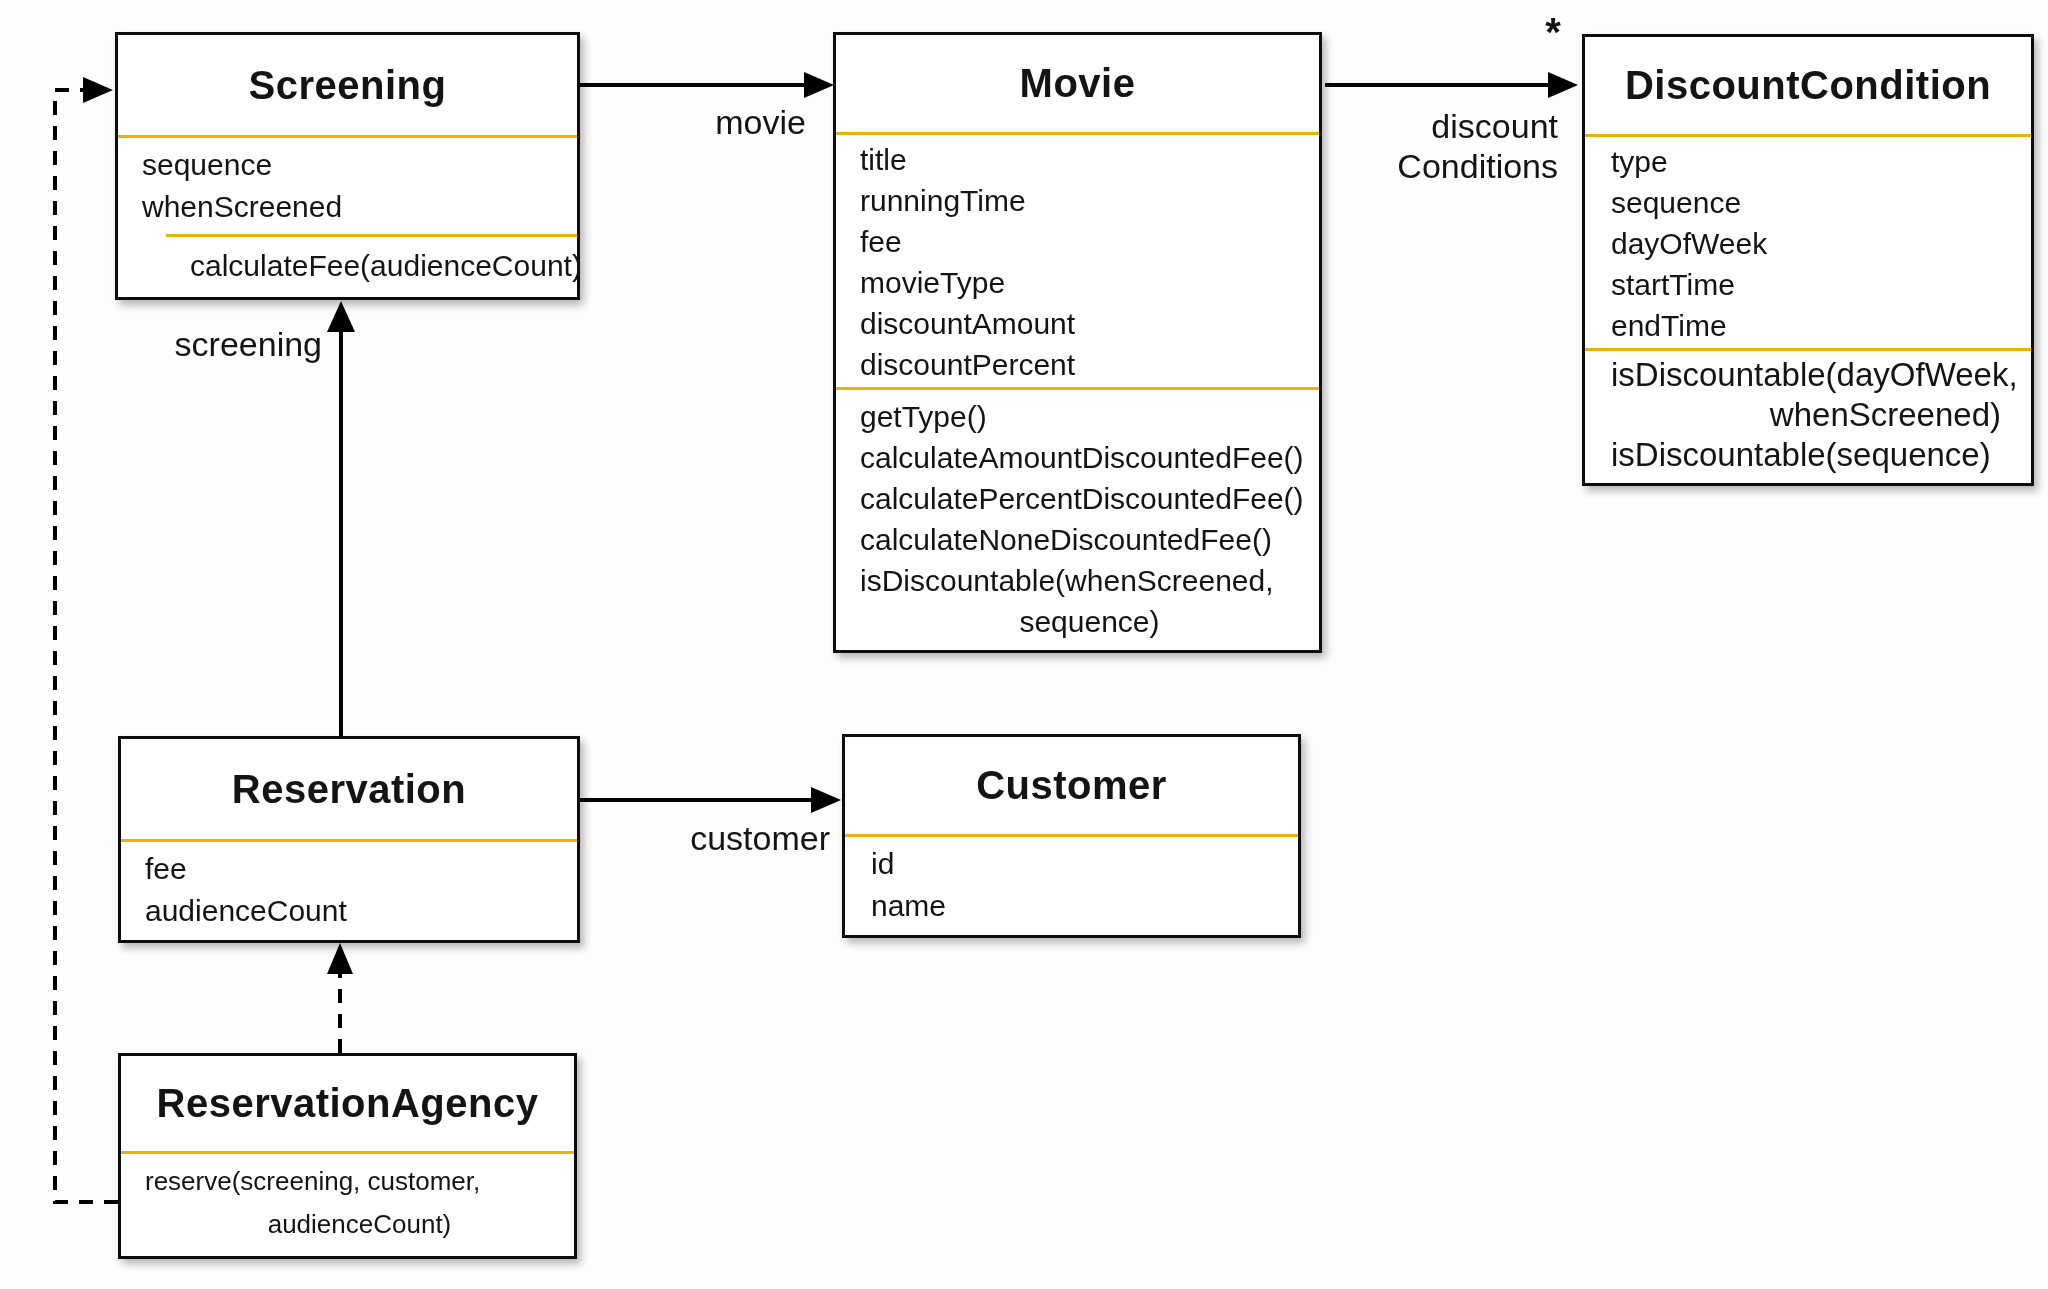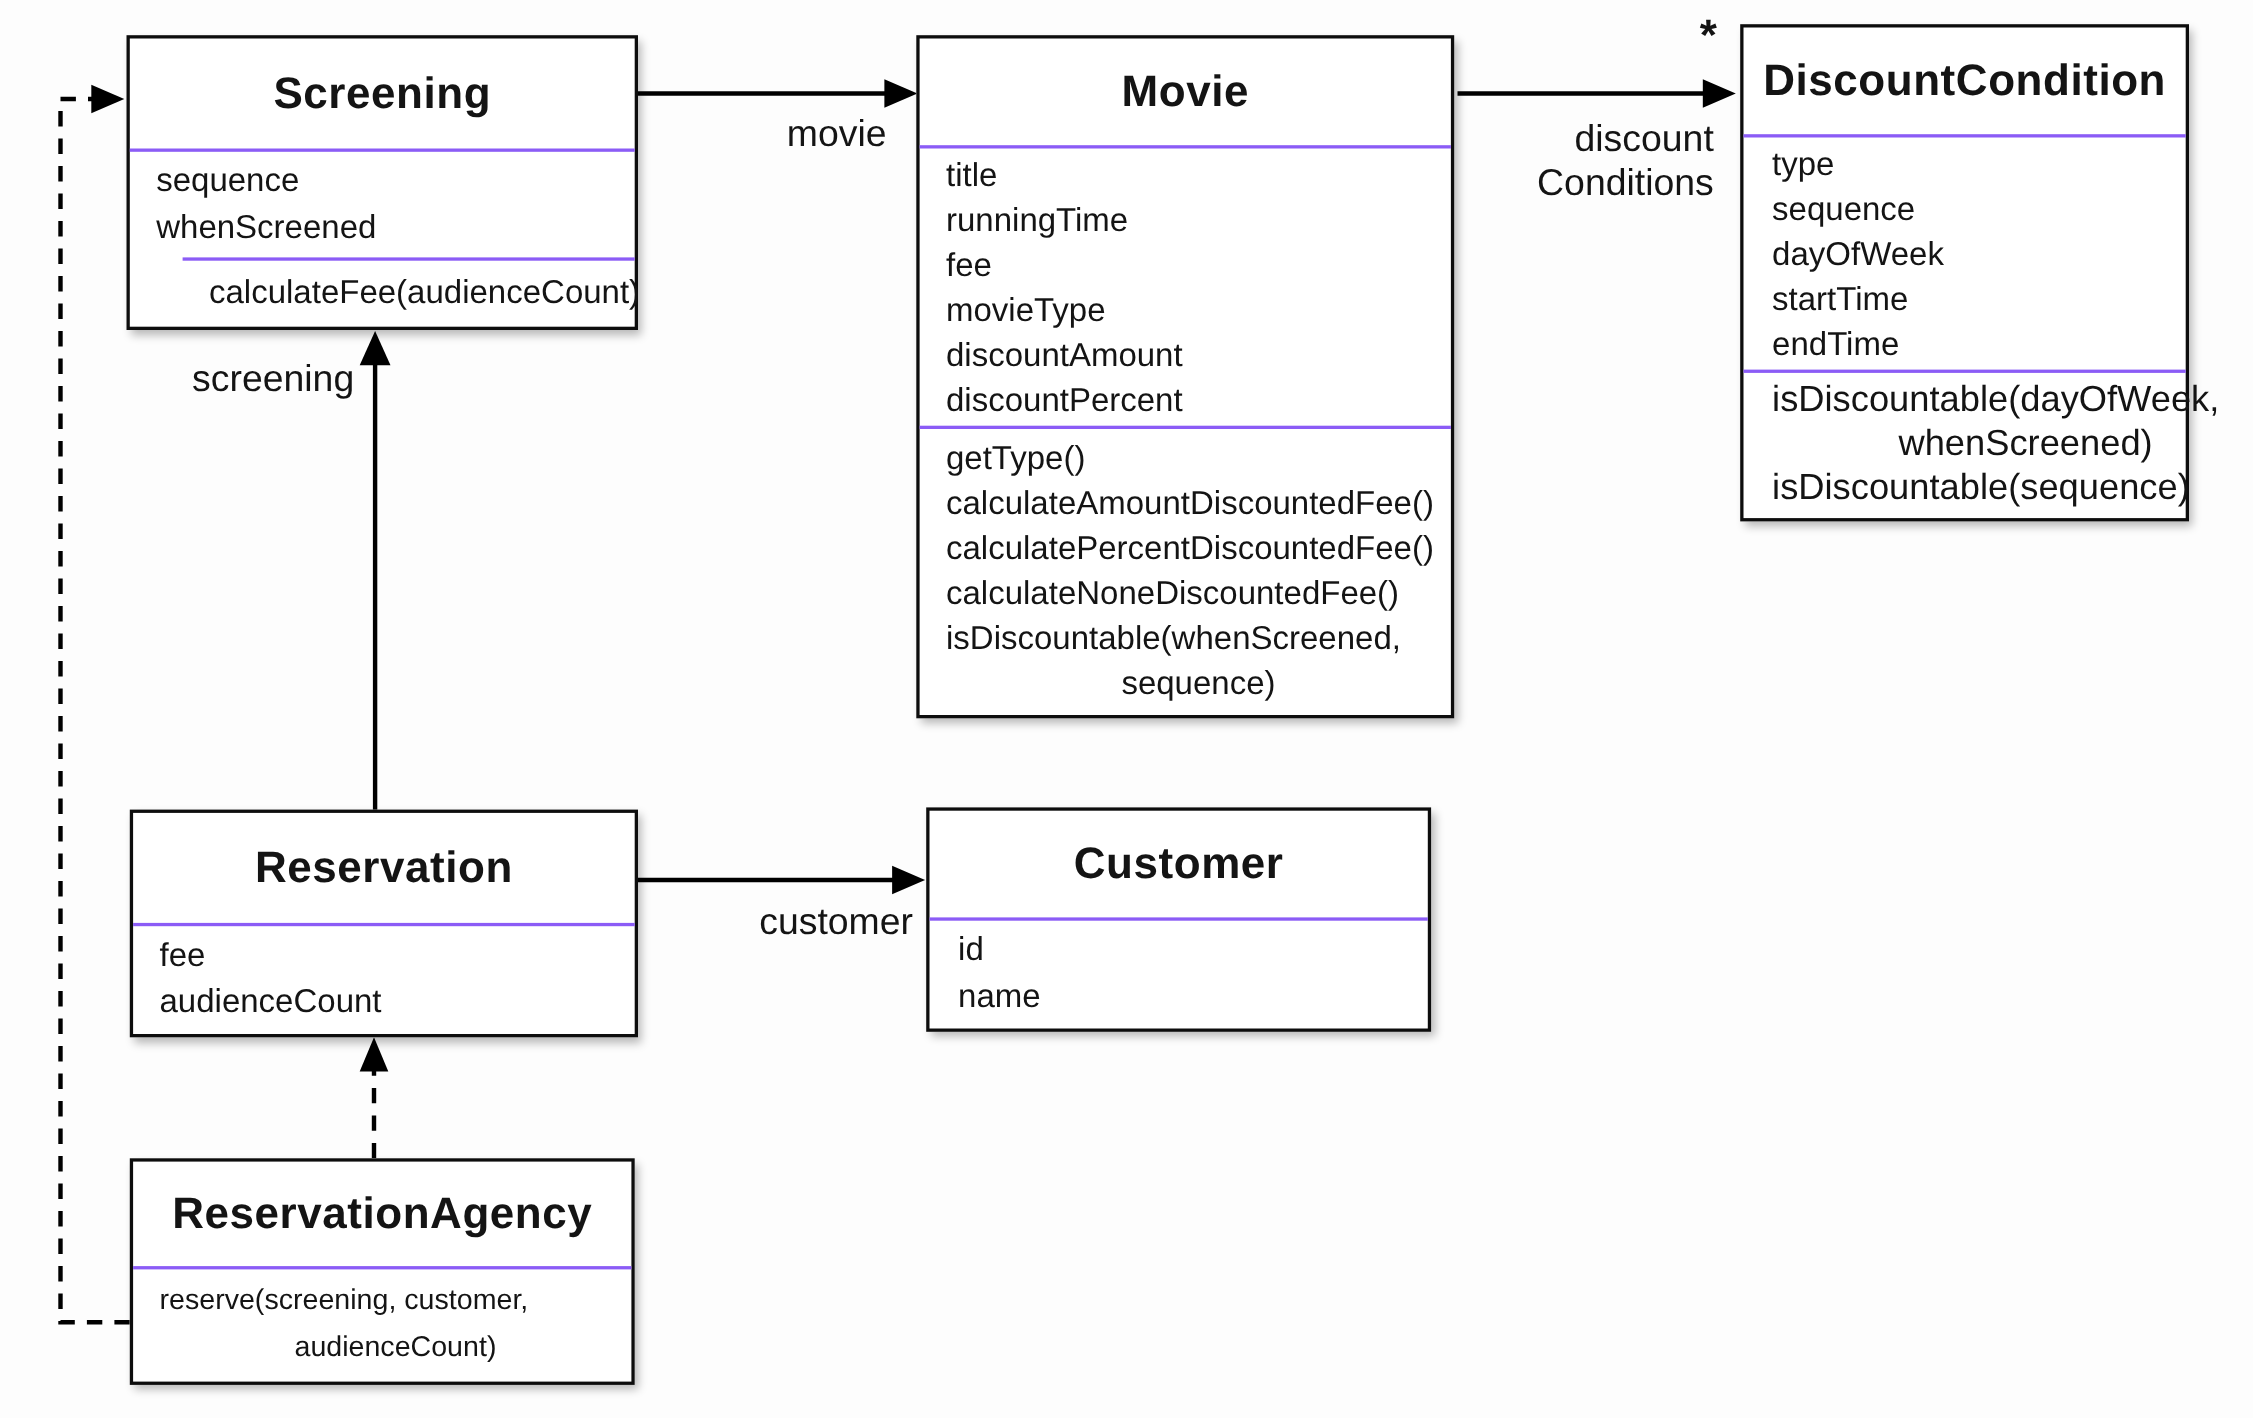--- a/index.html
+++ b/index.html
@@ -13,39 +13,39 @@
   .wires polygon{fill:#000;stroke:none;}
 
   .uml-class{
     position:absolute;background:#ffffff;border:3px solid #0d0d0d;
     box-shadow:4px 5px 8px rgba(0,0,0,0.28);box-sizing:border-box;
   }
   .uml-title{
     display:flex;align-items:center;justify-content:center;
     font-weight:bold;font-size:40px;letter-spacing:0.5px;
   }
-  .uml-section{border-top:3px solid #8b5cf6;font-size:30px;}
+  .uml-section{border-top:3px solid #eab308;font-size:30px;}
   .uml-line{white-space:nowrap;}
   .uml-line.center{text-align:center;padding-left:0;}
   .uml-line.right{text-align:right;padding-right:30px;padding-left:0;}
 
   
   .c-screening{left:115px;top:32px;width:465px;}
   .c-screening .uml-title{height:100px;}
   .c-screening .uml-attrs{padding:6px 0 6px 24px;line-height:42px;}
   .c-screening .uml-methods{padding:8px 0 10px 24px;line-height:42px;margin-left:48px;}
 
   
   .c-movie{left:833px;top:32px;width:489px;}
   .c-movie .uml-title{height:97px;}
   .c-movie .uml-attrs{padding:4px 0 2px 24px;line-height:41px;}
   .c-movie .uml-methods{padding:6px 0 8px 24px;line-height:41px;}
 
   
-  .c-discount{left:1582px;top:22px;width:408px;}
+  .c-discount{left:1582px;top:34px;width:452px;}
   .c-discount .uml-title{height:97px;}
   .c-discount .uml-attrs{padding:4px 0 2px 26px;line-height:41px;}
   .c-discount .uml-methods{padding:4px 0 8px 26px;line-height:40px;font-size:33px;}
 
   
   .c-reservation{left:118px;top:736px;width:462px;}
   .c-reservation .uml-title{height:100px;border-radius:23px;}
   .c-reservation .uml-attrs{padding:6px 0 8px 24px;line-height:42px;}
 
   

